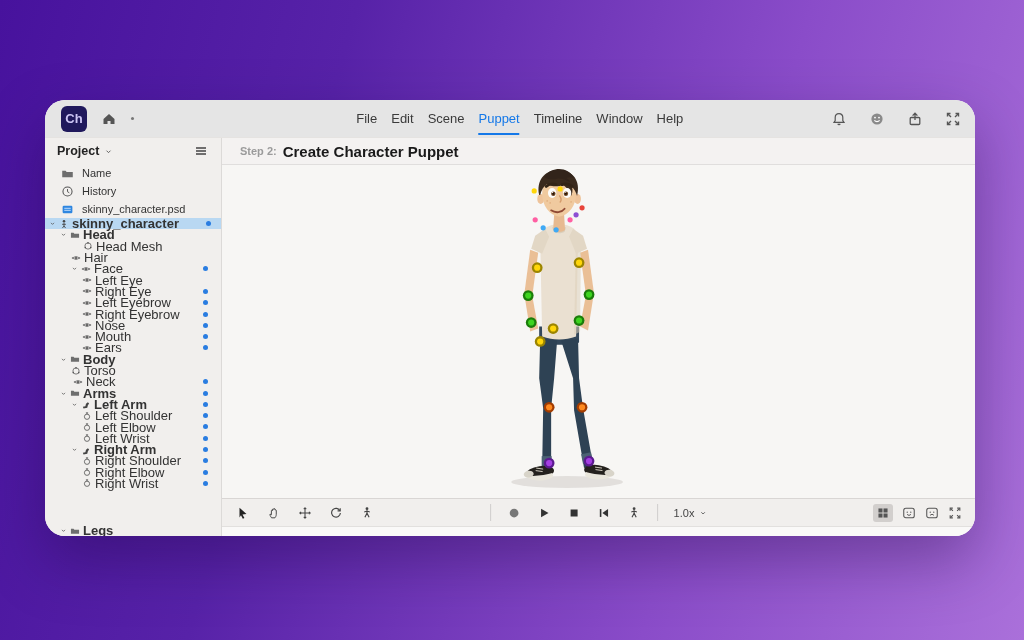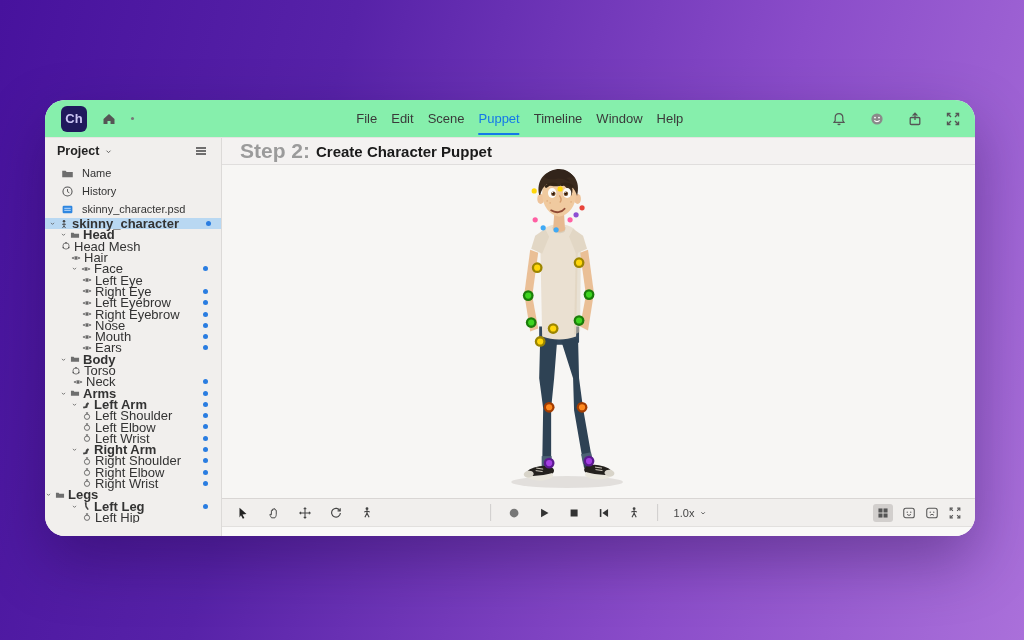--- a/index.html
+++ b/index.html
@@ -4,21 +4,21 @@
 <style>
   * { margin:0; padding:0; box-sizing:border-box; }
   body { font-family:"Liberation Sans", sans-serif; }
   .stage { position:relative; width:1024px; height:640px; overflow:hidden;
     background:linear-gradient(105deg,#47129d 0%,#5722a8 30%,#8a4cc9 68%,#aa70da 100%); }
   .window { position:absolute; left:45px; top:100px; width:930px; height:436px;
     background:#fbfafa; border-radius:20px; overflow:hidden; display:flex; flex-direction:column;
     box-shadow:0 25px 60px rgba(25,0,60,.35); }
   
   .topbar { flex:0 0 38px; position:relative; display:flex; align-items:center;
-    background:#86efac; border-bottom:1px solid #e5e3e1; }
+    background:#e5e5e5; border-bottom:1px solid #e5e3e1; }
   .logo { width:26px; height:26px; margin-left:16px; border-radius:6px; background:#20195c;
     color:#cdc6f5; font-weight:700; font-size:13px; display:flex; align-items:center; justify-content:center; }
   .home-btn { margin-left:14px; background:none; border:none; cursor:pointer; display:flex; }
   .tiny-dot { width:3px; height:3px; border-radius:50%; background:#777; margin-left:14px; }
   .menus { position:absolute; left:50%; top:0; height:100%; transform:translateX(-47%);
     display:flex; align-items:center; gap:14px; }
   .menu-item { font-size:13px; color:#3a3a3a; cursor:pointer; padding:9px 0 7px; border-bottom:2px solid transparent; }
   .menu-item.active { color:#1478e8; border-bottom-color:#1478e8; }
   .topbar-right { margin-left:auto; margin-right:14px; display:flex; align-items:center; gap:22px; }
   .icon-btn { background:none; border:none; cursor:pointer; display:flex; align-items:center; justify-content:center; padding:0; }
@@ -44,21 +44,21 @@
   .tree-row.selected { background:#b9d8f2; }
   .tree-label.bold { font-weight:700; }
   .tree-chev svg { width:7px; height:7px; }
   .tree-icn svg { width:10px; height:10px; }
   .blue-dot { width:5px; height:5px; border-radius:50%; background:#2a7de1; position:absolute; right:13px; }
   .blue-dot.dot-inline { position:static; margin-left:24px; }
   
   .main { flex:1; display:flex; flex-direction:column; overflow:hidden; }
   .step-header { flex:0 0 27px; background:#f4f2f1; border-bottom:1px solid #e0dedd;
     display:flex; align-items:center; gap:6px; padding-left:18px; }
-  .step-label { font-size:21px; font-weight:700; color:#9b9b9b; }
+  .step-label { font-size:11px; font-weight:700; color:#9b9b9b; }
   .step-title { font-size:15px; font-weight:700; color:#1a1a1a; }
   .canvas { flex:0 0 333px; background:#f7f6f4; position:relative; overflow:hidden; }
   .canvas svg.scene { position:absolute; left:0; top:0; width:100%; height:100%; }
   
   .toolbar { flex:0 0 28px; background:#f1efed; border-top:1px solid #d9d6d4; position:relative;
     display:flex; align-items:center; }
   .tools { display:flex; align-items:center; gap:17px; padding-left:14px; }
   .tool-btn { background:none; border:none; cursor:pointer; display:flex; padding:0; }
   .tool-btn svg { width:14px; height:14px; }
   .playback { position:absolute; left:50%; transform:translateX(-50%); display:flex; align-items:center; gap:16px; }
@@ -201,21 +201,21 @@
                   <path d="M4.5 6.5 8 10l3.5-3.5" stroke="#555" stroke-width="1.8" fill="none"></path>
                 </svg>
               </span>
               <span class="icn tree-icn">
                 <svg viewBox="0 0 16 16">
                   <path d="M1.5 4.5h4.2l1.2 1.6h7.6v6.4h-13z" fill="#6e6e6e"></path>
                 </svg>
               </span>
               <span class="tree-label bold">Head</span>
             </div>
-            <div class="tree-row" style="padding-left: 16px;">
+            <div class="tree-row" style="padding-left: 38px;">
               <span class="icn tree-icn">
                 <svg viewBox="0 0 16 16">
                   <circle cx="8" cy="8" r="5" fill="none" stroke="#555" stroke-width="1.2"></circle>
                   <circle cx="8" cy="3" r="1.3" fill="#555"></circle>
                   <circle cx="3.6" cy="10.5" r="1.3" fill="#555"></circle>
                   <circle cx="12.4" cy="10.5" r="1.3" fill="#555"></circle>
                 </svg>
               </span>
               <span class="tree-label">Head Mesh</span>
             </div>
@@ -441,21 +441,21 @@
             <div class="tree-row" style="padding-left: 37px;">
               <span class="icn tree-icn">
                 <svg viewBox="0 0 16 16">
                   <circle cx="8" cy="9.2" r="4.2" fill="none" stroke="#555" stroke-width="1.3"></circle>
                   <path d="M8 5V2.6M6.2 3h3.6" stroke="#555" stroke-width="1.3"></path>
                 </svg>
               </span>
               <span class="tree-label">Right Wrist</span>
               <span class="blue-dot"></span>
             </div>
-            <div class="tree-row" style="">
+            <div class="tree-row" style="padding-left: 15px; margin-top: 36px;">
               <span class="icn tree-chev">
                 <svg viewBox="0 0 16 16">
                   <path d="M4.5 6.5 8 10l3.5-3.5" stroke="#555" stroke-width="1.8" fill="none"></path>
                 </svg>
               </span>
               <span class="icn tree-icn">
                 <svg viewBox="0 0 16 16">
                   <path d="M1.5 4.5h4.2l1.2 1.6h7.6v6.4h-13z" fill="#6e6e6e"></path>
                 </svg>
               </span>

